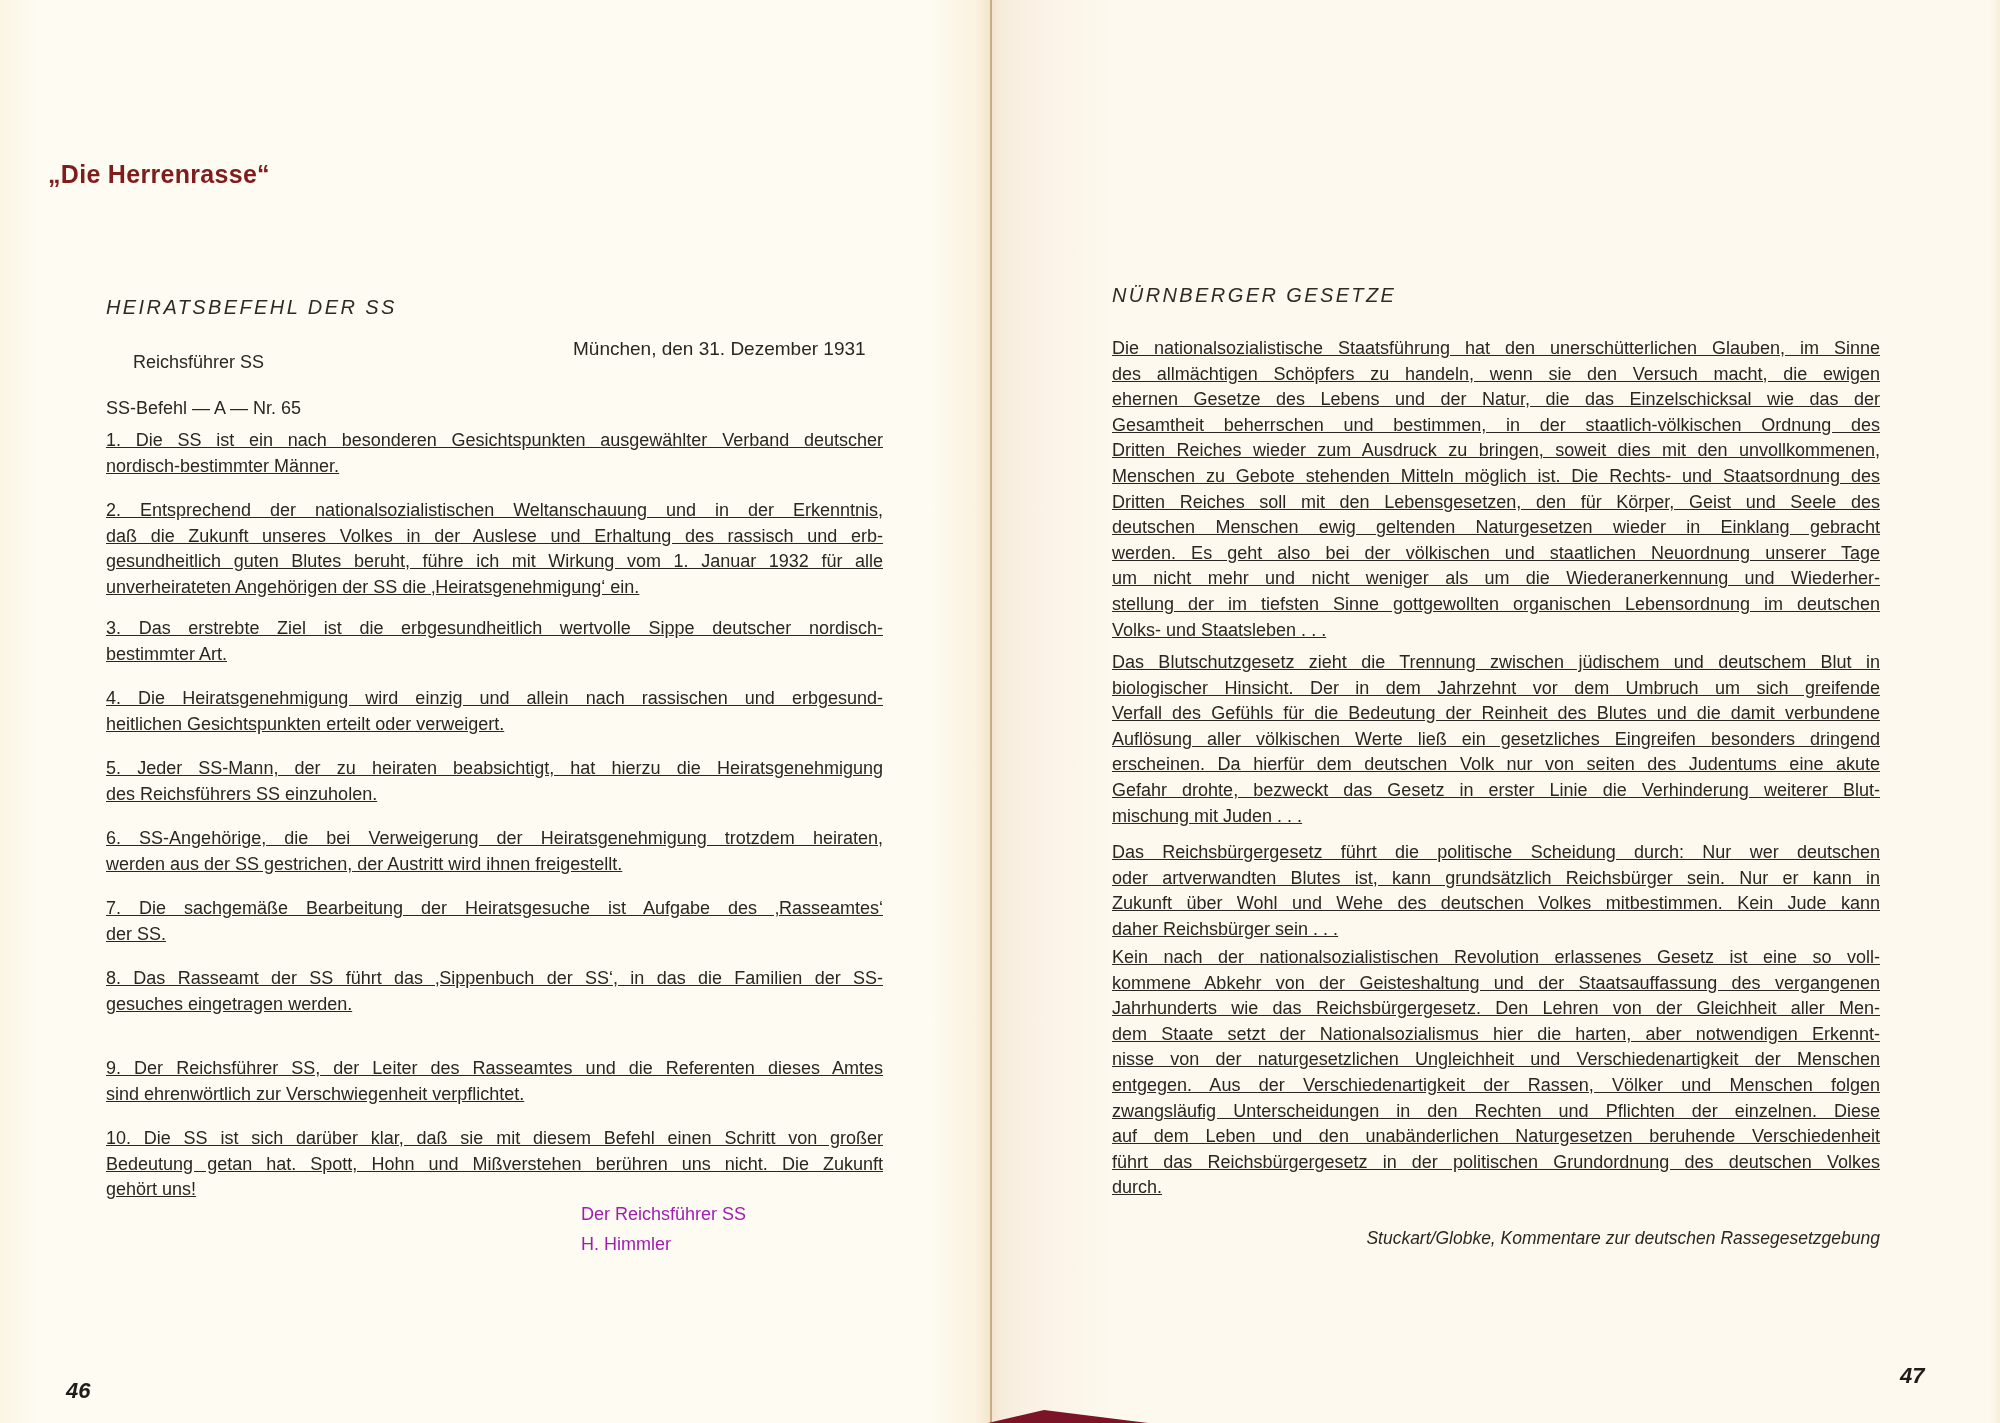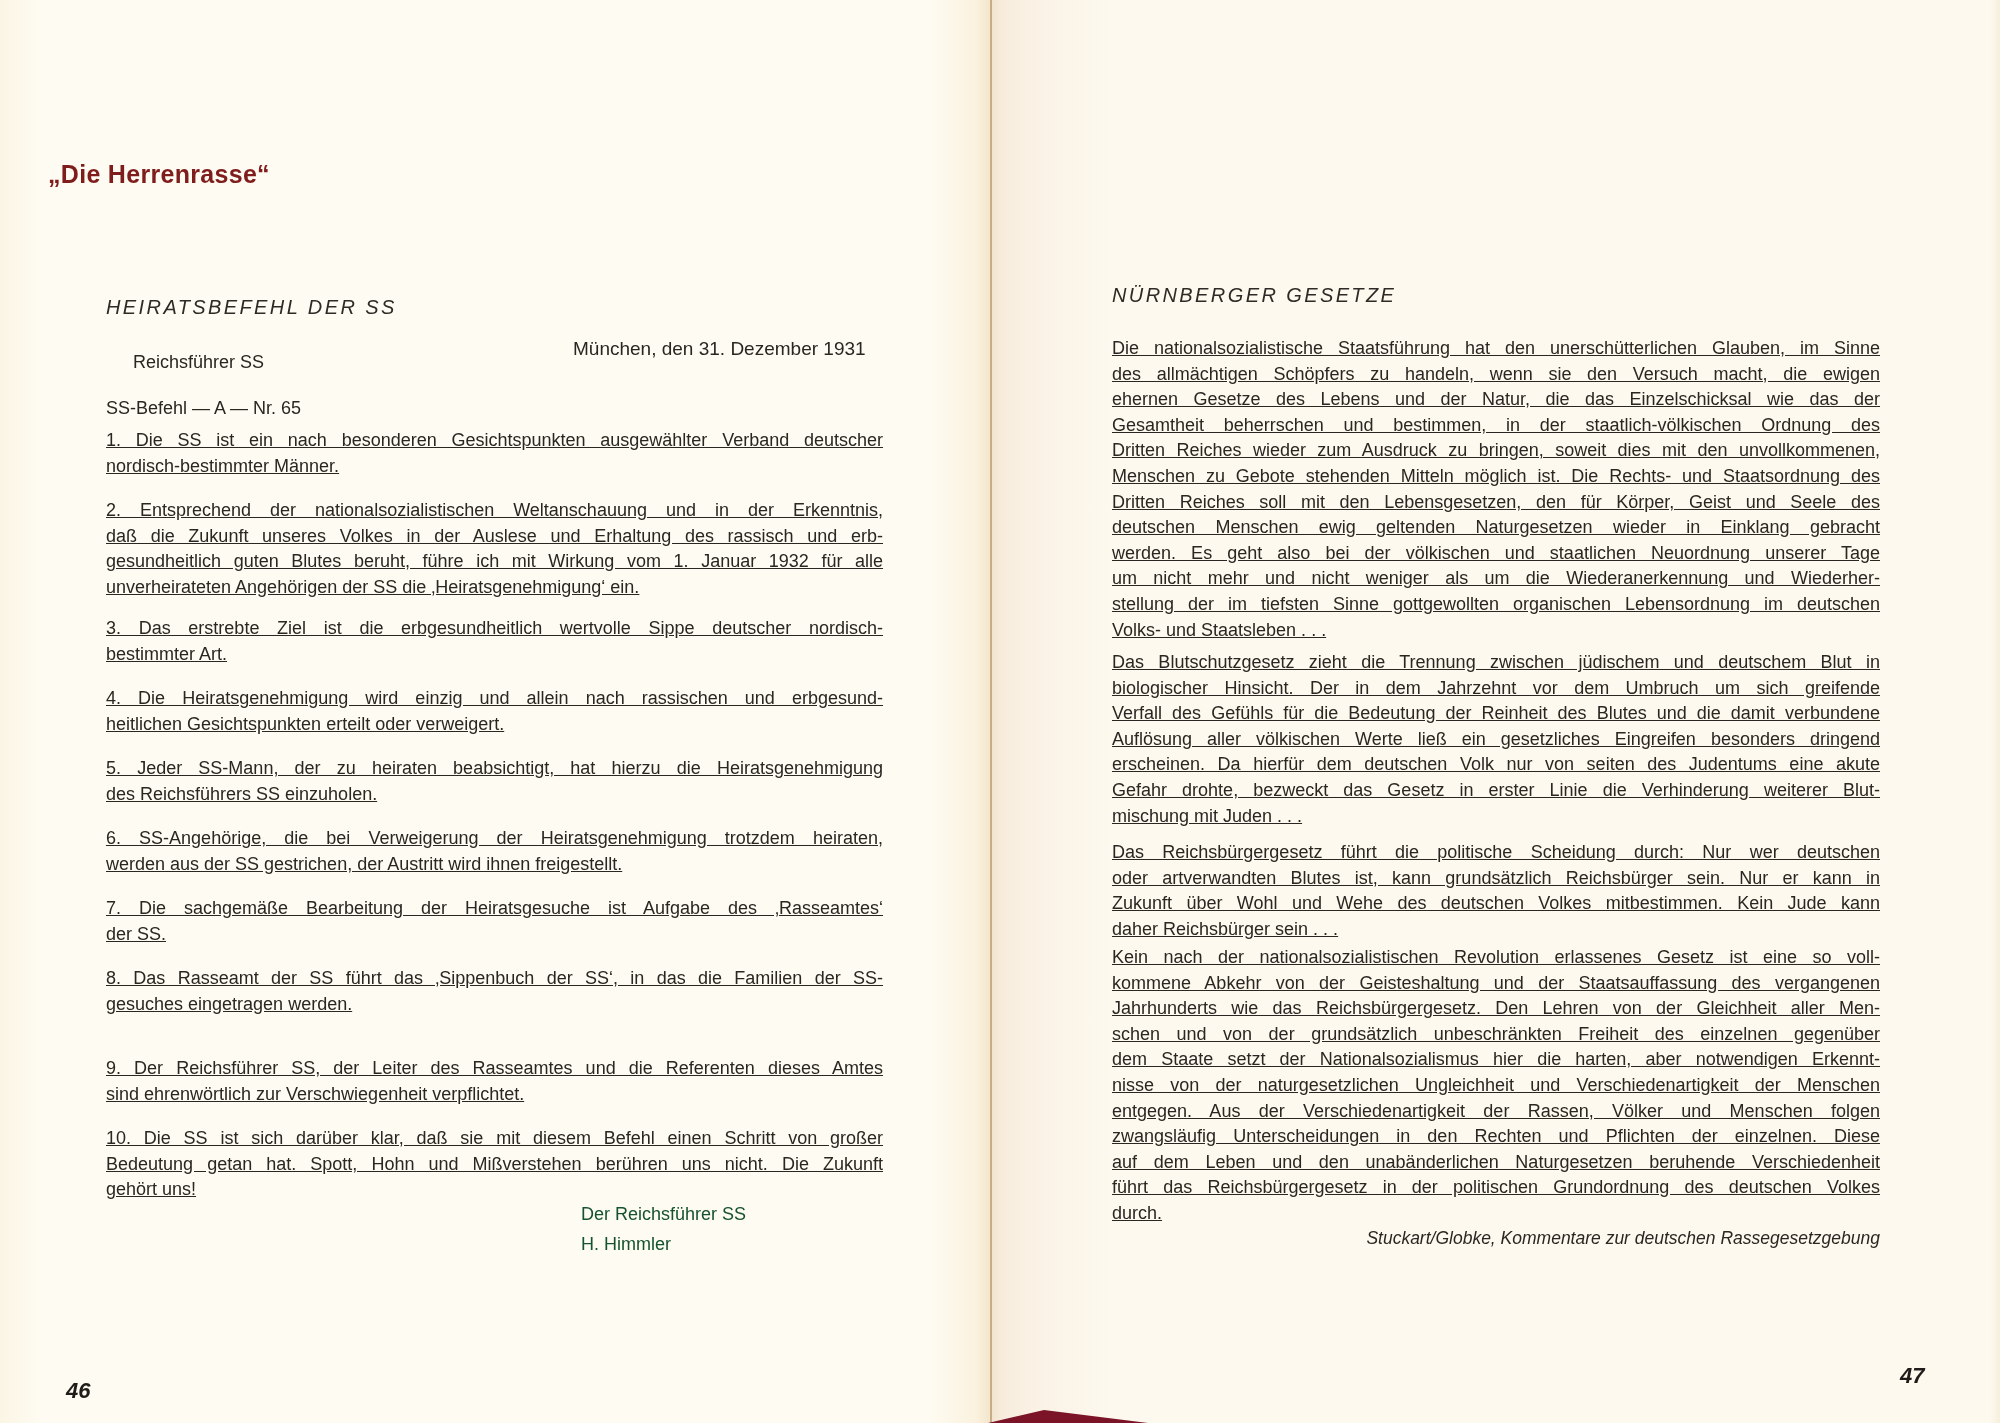--- a/index.html
+++ b/index.html
@@ -25,21 +25,21 @@
   .t { position:absolute; white-space:nowrap; }
   .title { left:48px; top:160px; font-size:25px; font-weight:bold; letter-spacing:0.3px; color:#7f1d1d; }
   .section-head { font-style:italic; font-size:20px; letter-spacing:2.4px; color:#2e2a26; }
   .body-text { font-size:18px; line-height:25.6px; color:#2a2622; }
   .line { display:block; white-space:nowrap; text-align:justify; text-align-last:justify; }
   .line.last { text-align-last:left; }
   .para { position:absolute;text-decoration:underline; }
   .left-col .para { left:106px; width:777px; }
   .right-col .para { left:1112px; width:768px; }
   .page-num { position:absolute; font-weight:bold; font-size:22px; color:#1f1c19; font-style:italic; }
-  .sig { font-size:18px; color:#14532d; }
+  .sig { font-size:18px; color:#a21caf; }
   .source { font-style:italic; font-size:17.5px; }
 </style>
 </head>
 <body>
 
 <div class="page page-left"></div>
 <div class="page page-right"></div>
 <div class="gutter-line"></div>
 <div class="cover-corner"></div>
 
@@ -129,21 +129,20 @@
   <div class="para body-text" style="top:840px;">
       <span class="line">Das Reichsbürgergesetz führt die politische Scheidung durch: Nur wer deutschen</span>
       <span class="line">oder artverwandten Blutes ist, kann grundsätzlich Reichsbürger sein. Nur er kann in</span>
       <span class="line">Zukunft über Wohl und Wehe des deutschen Volkes mitbestimmen. Kein Jude kann</span>
       <span class="line last">daher Reichsbürger sein . . .</span>
     </div>
   <div class="para body-text" style="top:945px;">
       <span class="line">Kein nach der nationalsozialistischen Revolution erlassenes Gesetz ist eine so voll-</span>
       <span class="line">kommene Abkehr von der Geisteshaltung und der Staatsauffassung des vergangenen</span>
       <span class="line">Jahrhunderts wie das Reichsbürgergesetz. Den Lehren von der Gleichheit aller Men-</span>
-      <span class="line">schen und von der grundsätzlich unbeschränkten Freiheit des einzelnen gegenüber</span>
       <span class="line">dem Staate setzt der Nationalsozialismus hier die harten, aber notwendigen Erkennt-</span>
       <span class="line">nisse von der naturgesetzlichen Ungleichheit und Verschiedenartigkeit der Menschen</span>
       <span class="line">entgegen. Aus der Verschiedenartigkeit der Rassen, Völker und Menschen folgen</span>
       <span class="line">zwangsläufig Unterscheidungen in den Rechten und Pflichten der einzelnen. Diese</span>
       <span class="line">auf dem Leben und den unabänderlichen Naturgesetzen beruhende Verschiedenheit</span>
       <span class="line">führt das Reichsbürgergesetz in der politischen Grundordnung des deutschen Volkes</span>
       <span class="line last">durch.</span>
     </div>
 
   <div class="t source" style="right:120px; top:1228px;">Stuckart/Globke, Kommentare zur deutschen Rassegesetzgebung</div>

